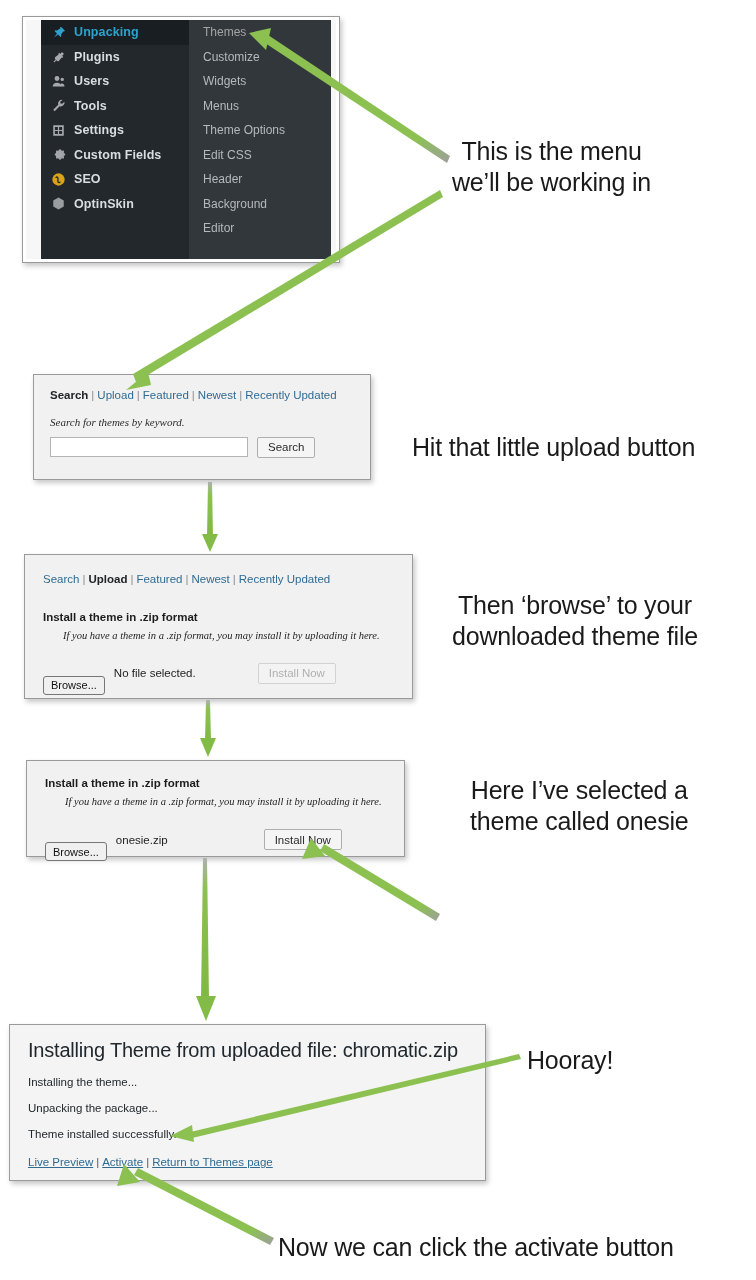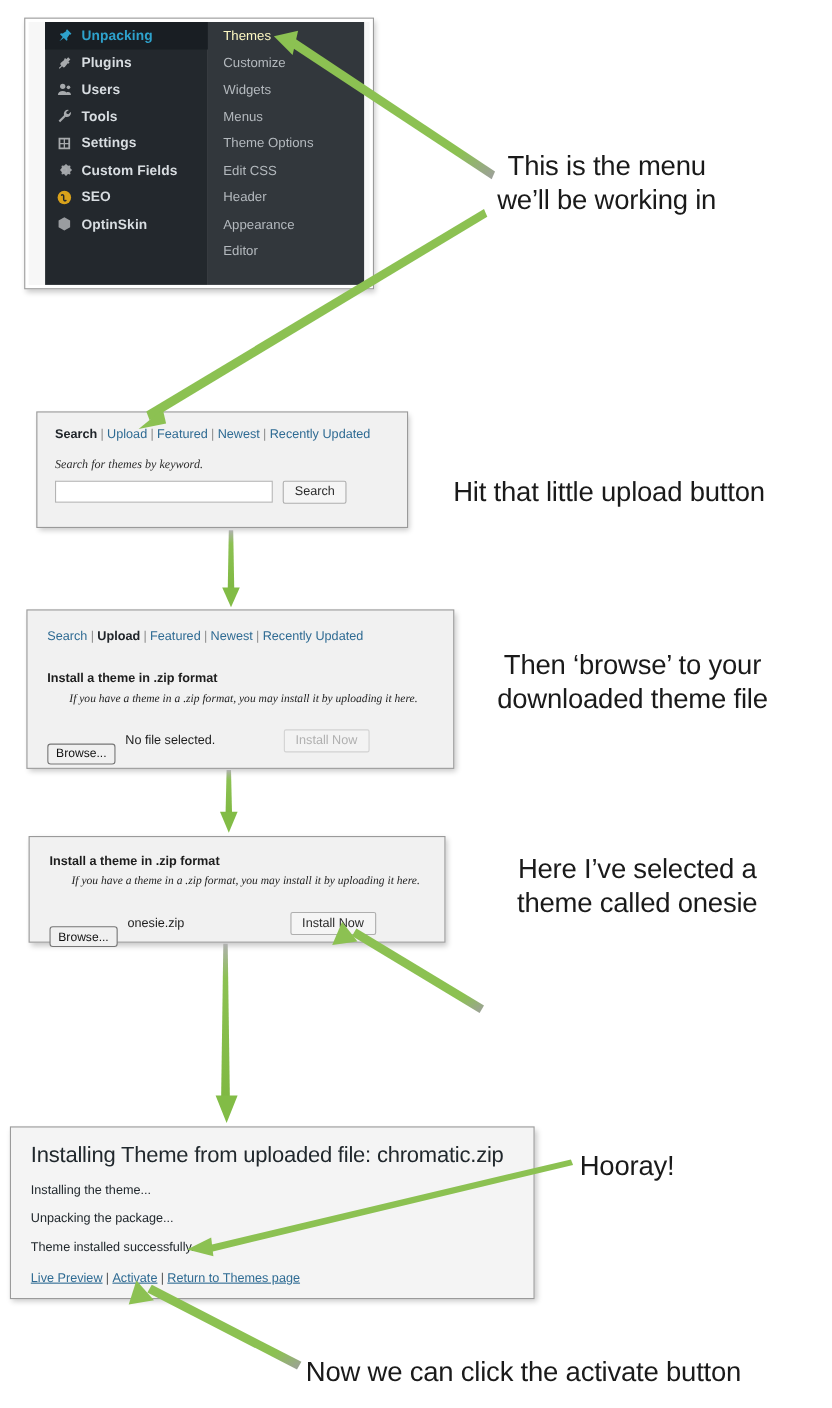--- a/index.html
+++ b/index.html
@@ -106,21 +106,21 @@
   .sub-item {
     height: 24.5px;
     display: flex;
     align-items: center;
     padding-left: 14px;
     color: #b4b9be;
     font-size: 12px;
     font-family: "Liberation Sans", sans-serif;
     box-sizing: border-box;
   }
-  .sub-item.first { color: #fef9c3; }
+  .sub-item.first { color: #a3a3a3; }
 
   
   #panel-search {
     left: 33px;
     top: 374px;
     width: 338px;
     height: 106px;
     padding: 14px 16px;
   }
   .tabs {
@@ -368,21 +368,21 @@
           </div>
         </div>
       <div class="sub-col" id="sub-col">
           <div class="sub-item first">Themes</div>
           <div class="sub-item">Customize</div>
           <div class="sub-item">Widgets</div>
           <div class="sub-item">Menus</div>
           <div class="sub-item">Theme Options</div>
           <div class="sub-item">Edit CSS</div>
           <div class="sub-item">Header</div>
-          <div class="sub-item">Appearance</div>
+          <div class="sub-item">Background</div>
           <div class="sub-item">Editor</div>
         </div>
 
     </div>
   </div>
 
   <div class="panel" id="panel-search">
     <div class="tabs" id="search-tabs"><span class="active">Search</span><span class="sep">|</span><span class="">Upload</span><span class="sep">|</span><span class="">Featured</span><span class="sep">|</span><span class="">Newest</span><span class="sep">|</span><span class="">Recently Updated</span></div>
     <div class="hint">Search for themes by keyword.</div>
     <div class="searchrow">

